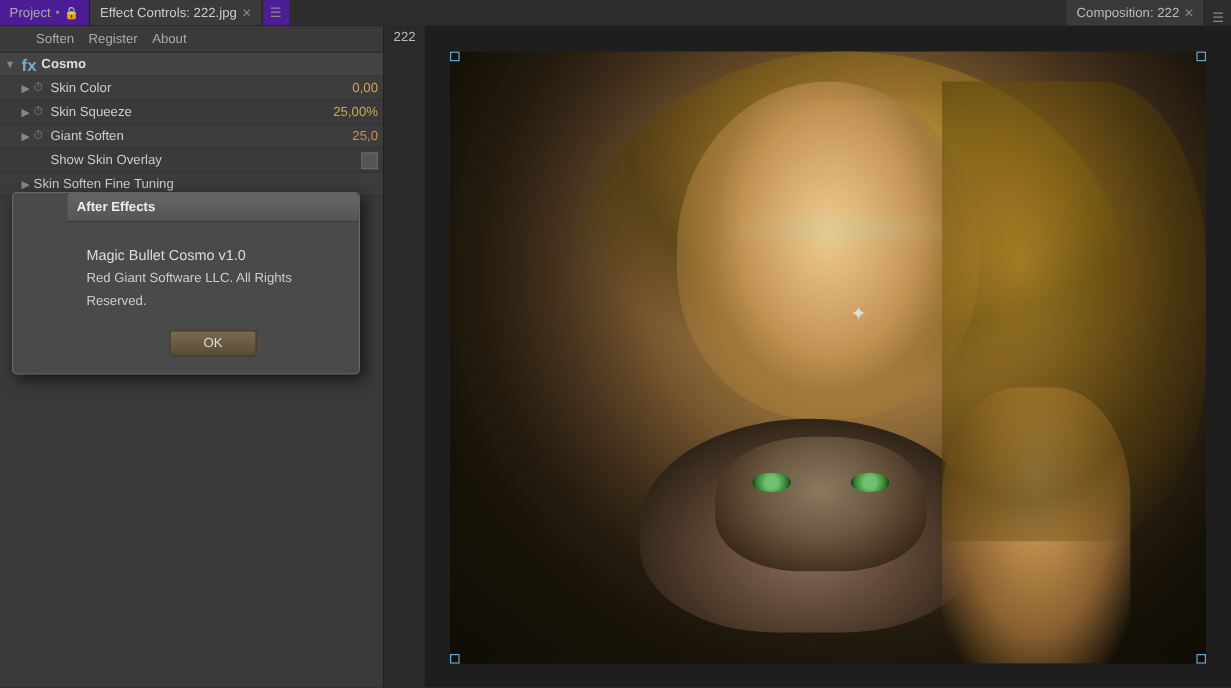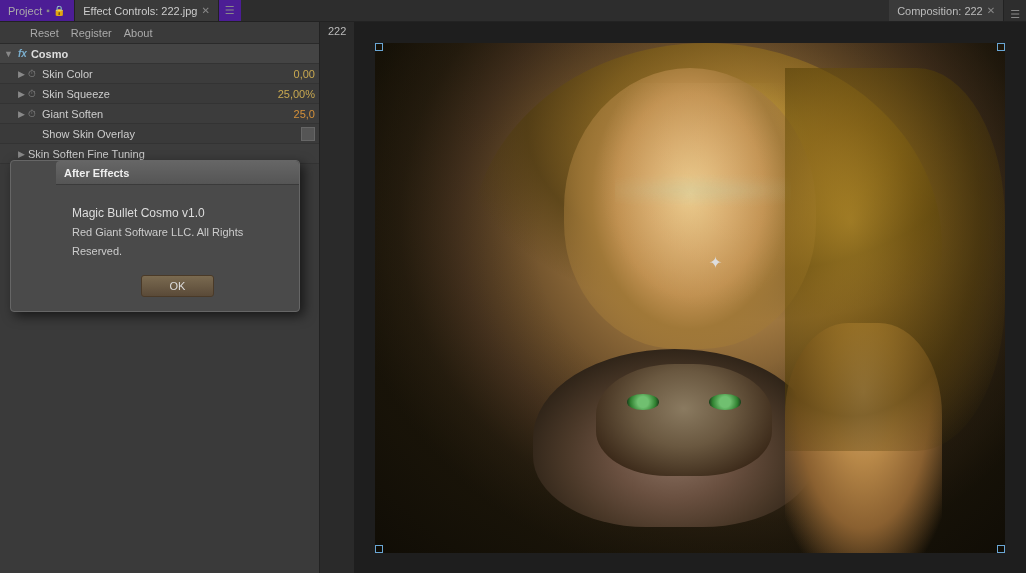--- a/index.html
+++ b/index.html
@@ -103,23 +103,22 @@
       border-bottom: 1px solid #333;
       gap: 4px;
     }
     .cosmo-header-label {
       font-size: 11px;
       font-weight: bold;
       color: #ddd;
       flex: 1;
     }
     .fx-badge {
-      font-size: 10px;
+      font-size: 14px;
       color: #7aadcc;
-      font-style: italic;
       font-weight: bold;
     }
 
     
     .prop-row {
       display: flex;
       align-items: center;
       height: 20px;
       padding: 0 4px;
       border-bottom: 1px solid #333;
@@ -372,21 +371,21 @@
   </div>
 </div>
 
 <div class="main-layout">
 
   <div class="left-panel">
 
 
     <div class="fx-header">
       <span style="width:16px;"></span>
-      <span class="fx-header-btn">Reset</span>
+      <span class="fx-header-btn">Soften</span>
       <span class="fx-header-btn">Register</span>
       <span class="fx-header-btn">About</span>
       <div style="position:absolute;right:8px;top:22px;">
         <div style="width:8px;height:80px;background:#2a2a2a;"></div>
       </div>
     </div>
 
     <div class="cosmo-header">
       <span class="prop-arrow">▼</span>
       <span class="fx-badge">fx</span>

